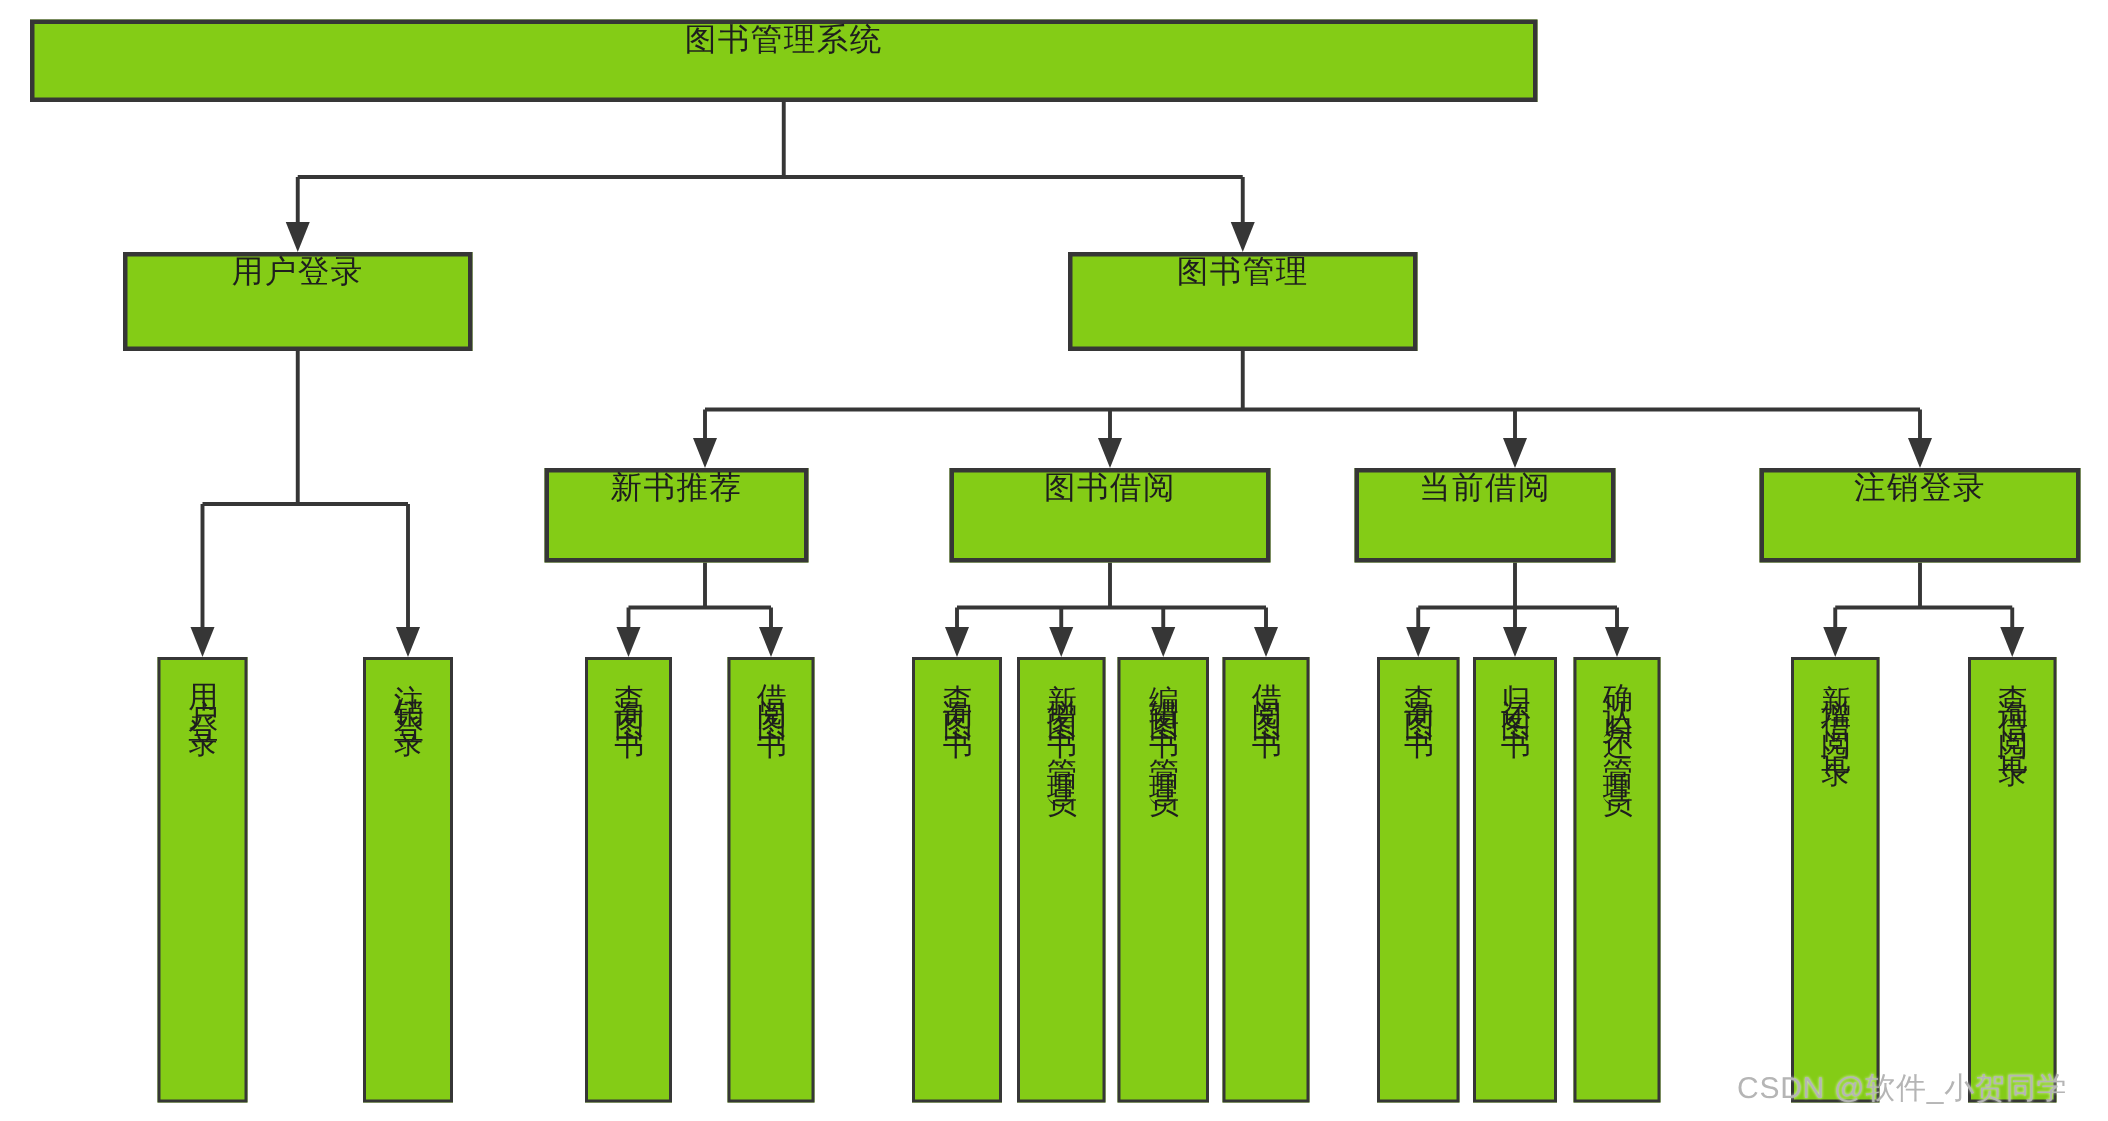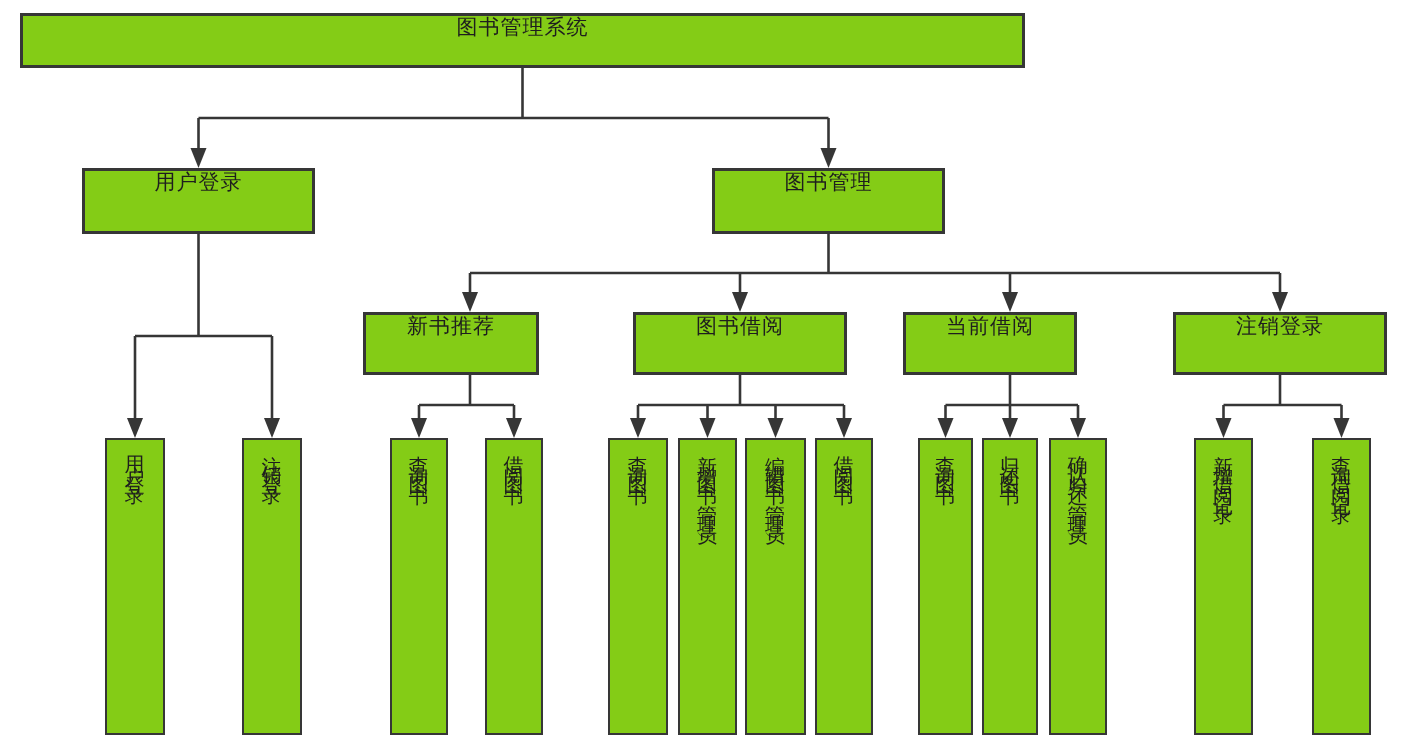--- a/index.html
+++ b/index.html
@@ -164,13 +164,14 @@
       <div class="node vertical" style="left: 1049px; top: 438px; width: 58px; height: 297px;">
         <span class="label">确认归还（管理员）</span>
       </div>
       <div class="node vertical" style="left: 1194px; top: 438px; width: 59px; height: 297px;">
         <span class="label">新增借阅记录</span>
       </div>
       <div class="node vertical" style="left: 1312px; top: 438px; width: 59px; height: 297px;">
         <span class="label">查询借阅记录</span>
       </div>
     </div>
+  <div id="watermark" style="color: rgb(181, 181, 181);">CSDN @软件_小贺同学</div>
 </div>
 
 </body></html>

